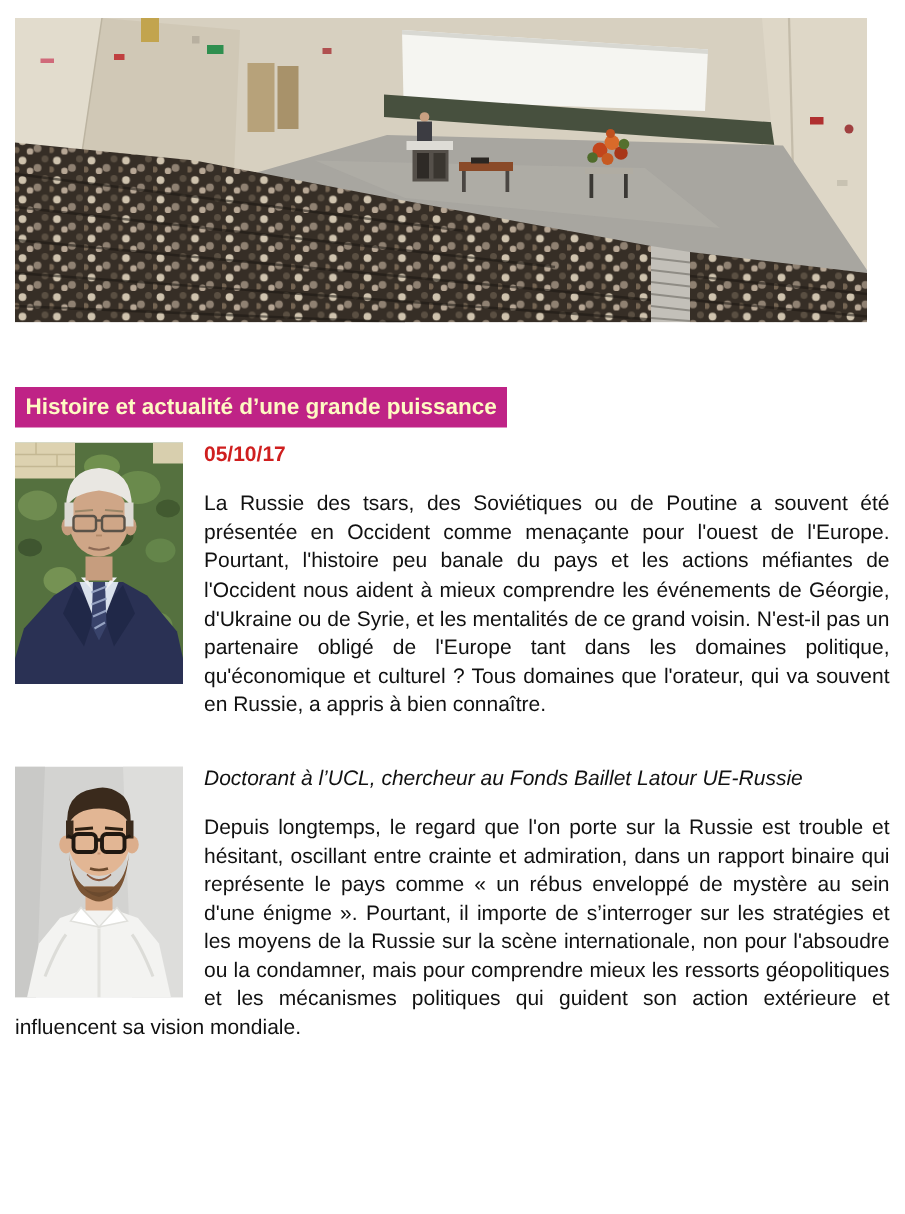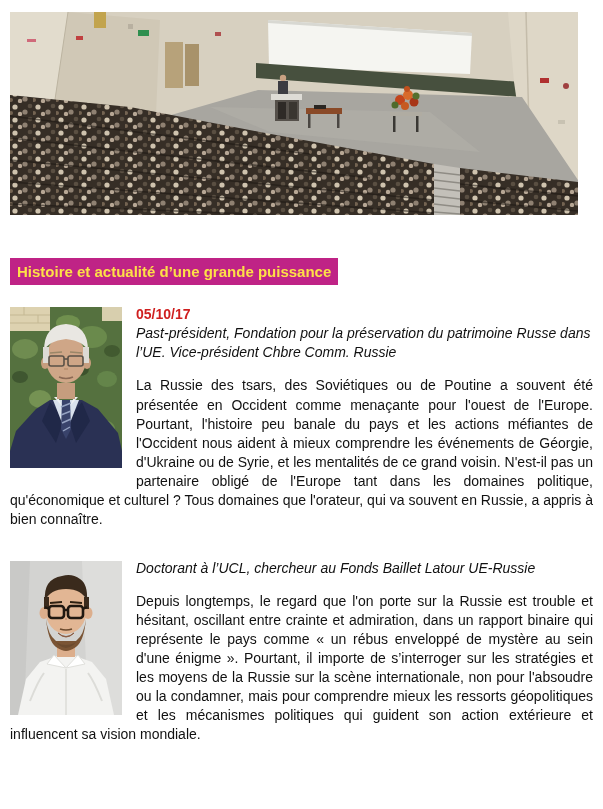--- a/index.html
+++ b/index.html
@@ -13,28 +13,28 @@
   .page{padding:12px 10px 24px 10px;}
 
   .hero{margin:0;width:568px;height:203px;overflow:hidden;}
   .hero svg{display:block;}
 
   .banner-wrap{margin-top:43px;}
   .banner{
     display:inline-block;
     margin:0;
     background:#bf2386;
-    color:#fde047;
+    color:#fef9c3;
     font-size:15px;
     font-weight:bold;
     padding:4px 7px 3px 7px;
     letter-spacing:0px;
   }
 
-  .entry{margin-top:20px;}
+  .entry{margin-top:8px;}
   .entry.second{margin-top:30px;}
   .entry::after{content:"";display:block;clear:both;}
 
   .portrait{
     float:left;
     margin:2px 14px 6px 0;
     padding:0;
   }
   .portrait svg{display:block;}
 
@@ -199,21 +199,20 @@
         <rect x="58" y="49" width="15" height="10" rx="2" fill="none" stroke="#5a5248" stroke-width="1.6"></rect>
         <line x1="54" y1="52" x2="58" y2="52" stroke="#5a5248" stroke-width="1.6"></line>
 
         <line x1="40" y1="46" x2="52" y2="45" stroke="#9a8668" stroke-width="1.4"></line>
         <line x1="60" y1="45" x2="72" y2="46" stroke="#9a8668" stroke-width="1.4"></line>
         <line x1="54" y1="62" x2="58" y2="62" stroke="#b08a6a" stroke-width="1.2"></line>
         <path d="M49,70 Q56,73 63,70" fill="none" stroke="#8d6a55" stroke-width="1.4"></path>
       </svg>
     </figure>
     <p class="date">05/10/17</p>
-    <p class="role">Past-président, Fondation pour la préservation du patrimoine Russe dans l’UE. Vice-président Chbre Comm. Russie</p>
     <p class="desc">La Russie des tsars, des Soviétiques ou de Poutine a souvent été présentée en Occident comme menaçante pour l'ouest de l'Europe. Pourtant, l'histoire peu banale du pays et les actions méfiantes de l'Occident nous aident à mieux comprendre les événements de Géorgie, d'Ukraine ou de Syrie, et les mentalités de ce grand voisin. N'est-il pas un partenaire obligé de l'Europe tant dans les domaines politique, qu'économique et culturel ? Tous domaines que l'orateur, qui va souvent en Russie, a appris à bien connaître.</p>
   </section>
 
   <section class="entry second">
     <figure class="portrait">
       <svg viewBox="0 0 112 154" width="112" height="154" role="img">
         <rect width="112" height="154" fill="#d3d3d1"></rect>
         <polygon points="72,0 112,0 112,154 78,154" fill="#dddddb"></polygon>
         <polygon points="0,0 20,0 14,154 0,154" fill="#c9c9c7"></polygon>
 

